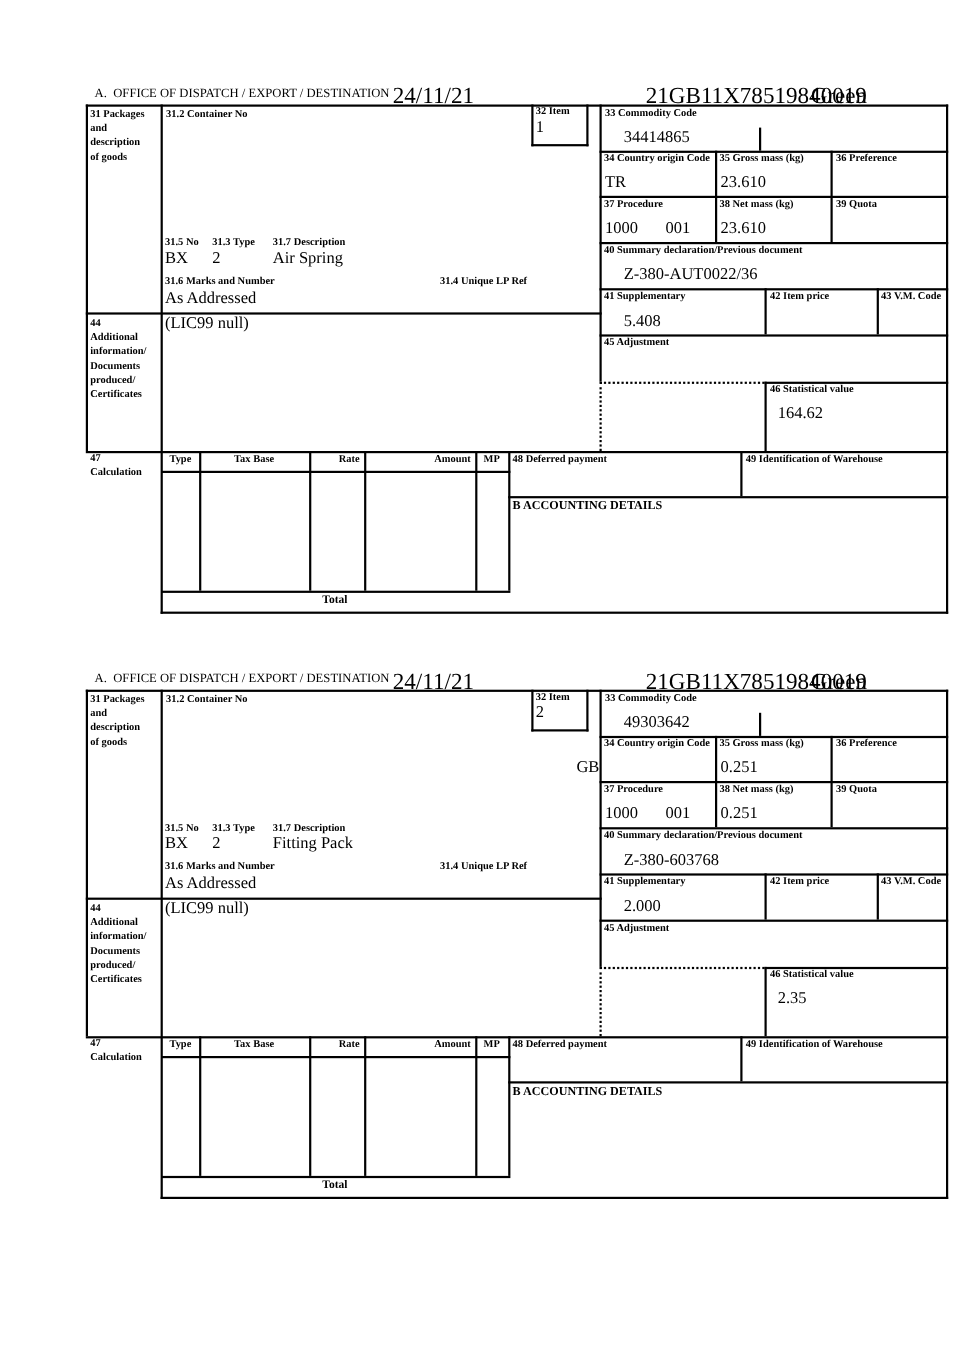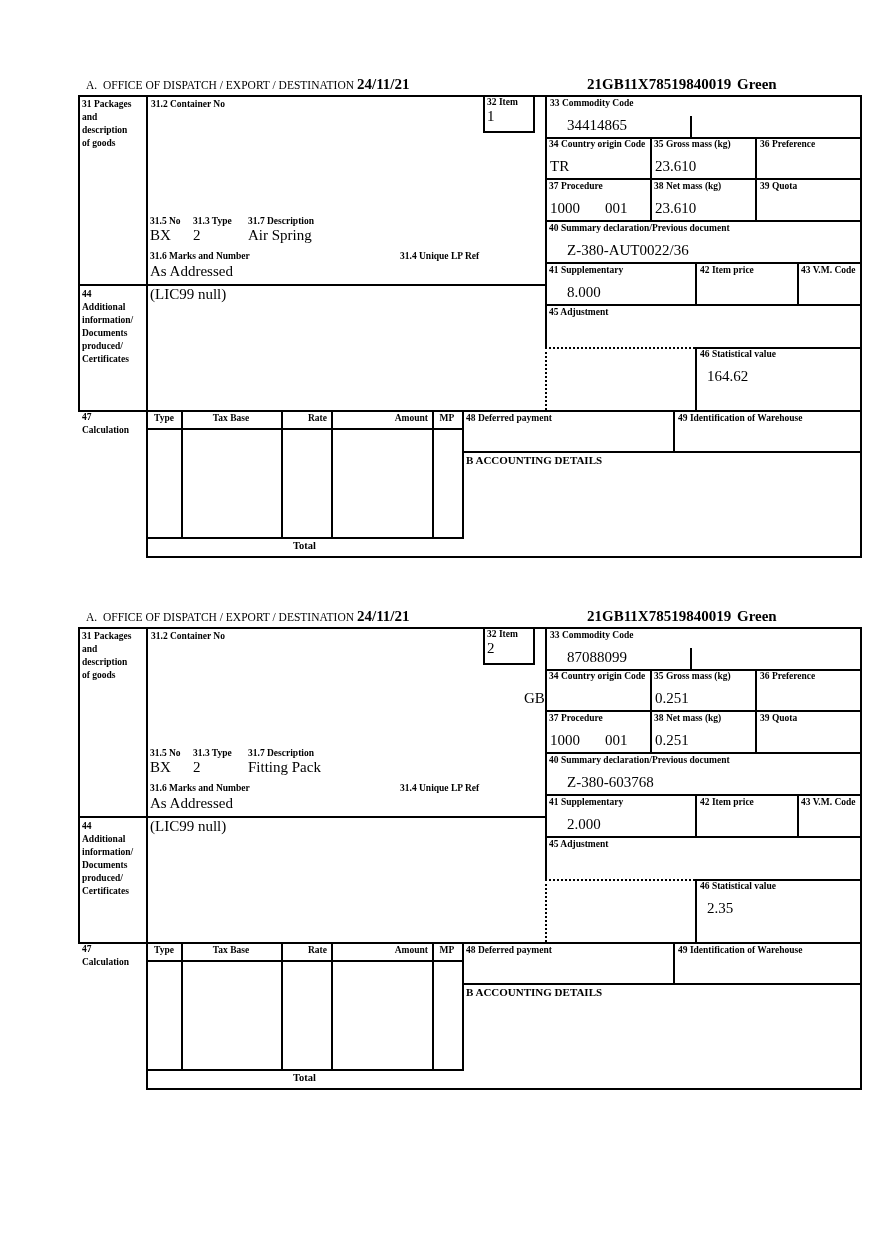--- a/index.html
+++ b/index.html
@@ -5,21 +5,21 @@
   html,body{margin:0;padding:0;background:#fff;}
   body{width:882px;height:1247px;position:relative;font-family:"Liberation Serif","DejaVu Serif",serif;color:#000;}
   .form-section{position:absolute;left:0;width:882px;height:482px;}
   .ln{position:absolute;background:#000;}
   .dot-h{position:absolute;border-top:2px dotted #000;}
   .dot-v{position:absolute;border-left:2px dotted #000;}
   .t{position:absolute;white-space:pre;line-height:1;}
   .lbl{font-weight:bold;font-size:9.5px;}
   .val{font-size:15px;}
   .hdr-title{font-weight:normal;font-size:11.5px;}
-  .hdr-val{font-weight:bold;font-size:15px;}
+  .hdr-val{font-weight:normal;font-size:21px;}
   .b-lbl{font-weight:bold;font-size:11px;}
   .tot{font-weight:bold;font-size:10.5px;}
   .ctr{text-align:center;}
   .rgt{text-align:right;padding-right:4px;box-sizing:border-box;}
   .itembox{position:absolute;border:2px solid #000;border-top:none;}
 </style>
 </head>
 <body>
 
 <div id="root">
@@ -85,21 +85,21 @@
     <div class="t val" style="left:550px;top:123px">1000</div>
     <div class="t val" style="left:605px;top:123px">001</div>
     <div class="t lbl" style="left:654px;top:104px">38 Net mass (kg)</div>
     <div class="t val" style="left:655px;top:123px">23.610</div>
     <div class="t lbl" style="left:760px;top:104px">39 Quota</div>
 
     <div class="t lbl" style="left:549px;top:146px">40 Summary declaration/Previous document</div>
     <div class="t val" style="left:567px;top:165px">Z-380-AUT0022/36</div>
 
     <div class="t lbl" style="left:549px;top:188px">41 Supplementary</div>
-    <div class="t val" style="left:567px;top:207px">8.000</div>
+    <div class="t val" style="left:567px;top:207px">5.408</div>
     <div class="t lbl" style="left:700px;top:188px">42 Item price</div>
     <div class="t lbl" style="left:801px;top:188px">43 V.M. Code</div>
 
     <div class="t lbl" style="left:549px;top:230px">45 Adjustment</div>
     <div class="t lbl" style="left:700px;top:272px">46 Statistical value</div>
     <div class="t val" style="left:707px;top:291px">164.62</div>
 
     <div class="t lbl" style="left:150px;top:139px">31.5 No</div>
     <div class="t lbl" style="left:193px;top:139px">31.3 Type</div>
     <div class="t lbl" style="left:248px;top:139px">31.7 Description</div>
@@ -177,21 +177,21 @@
     <div class="t lbl" style="left:82px;top:22px">31 Packages</div>
     <div class="t lbl" style="left:82px;top:35px">and</div>
     <div class="t lbl" style="left:82px;top:48px">description</div>
     <div class="t lbl" style="left:82px;top:61px">of goods</div>
     <div class="t lbl" style="left:151px;top:22px">31.2 Container No</div>
 
     <div class="t lbl" style="left:487px;top:20px">32 Item</div>
     <div class="t val" style="left:487px;top:31px">2</div>
 
     <div class="t lbl" style="left:550px;top:21px">33 Commodity Code</div>
-    <div class="t val" style="left:567px;top:40px">87088099</div>
+    <div class="t val" style="left:567px;top:40px">49303642</div>
 
     <div class="t lbl" style="left:549px;top:62px">34 Country origin Code</div>
     <div class="t val" style="left:524px;top:81px">GB</div>
     <div class="t lbl" style="left:654px;top:62px">35 Gross mass (kg)</div>
     <div class="t val" style="left:655px;top:81px">0.251</div>
     <div class="t lbl" style="left:760px;top:62px">36 Preference</div>
 
     <div class="t lbl" style="left:549px;top:104px">37 Procedure</div>
     <div class="t val" style="left:550px;top:123px">1000</div>
     <div class="t val" style="left:605px;top:123px">001</div>

